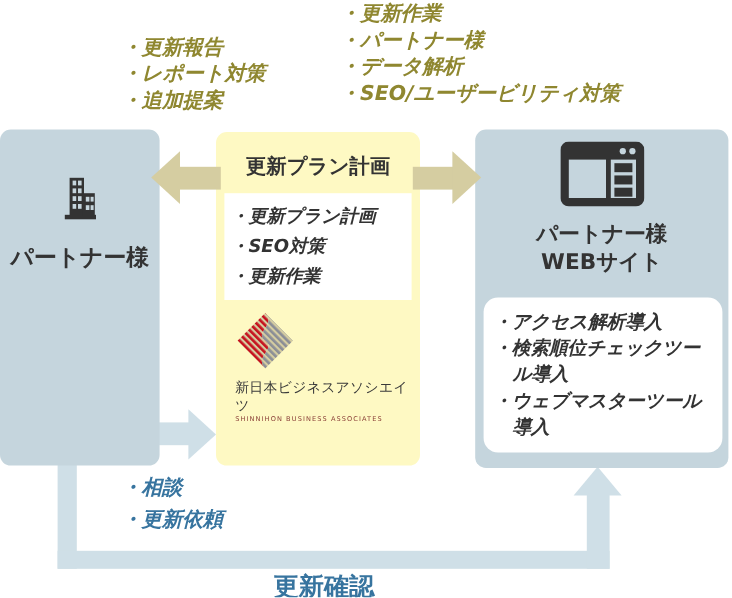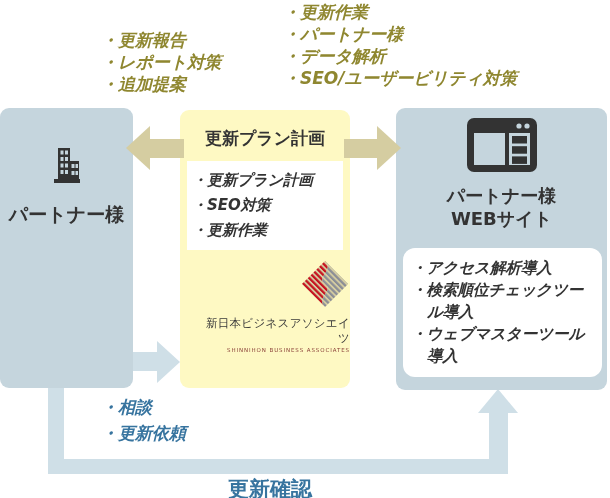--- a/index.html
+++ b/index.html
@@ -32,21 +32,21 @@
   #website-box .icon-wrap { margin-top:10px; }
   .box-label2 { margin-top:8px; font-size:18px; font-weight:bold; color:#333; line-height:23px; }
 
   .plan-title { margin-top:17px; text-align:center; font-size:17px; font-weight:bold; color:#333; }
   .white-panel { background:#ffffff; color:#333; }
   .plan-panel { margin:11px 7px 0 7px; padding:7px 5px; }
   .plan-panel li { font-size:15px; font-weight:bold; line-height:25px; white-space:nowrap; }
   .site-panel { position:absolute; left:7px; right:5px; top:140px; bottom:13px; padding:9px 6px 9px 8px; border-radius:12px; text-align:left; }
   .site-panel li { font-size:15.5px; font-weight:bold; line-height:22px; padding-left:16px; text-indent:-16px; }
 
-  .logo-wrap { margin-top:8px; text-align:right;padding-left:16px; }
+  .logo-wrap { margin-top:8px; text-align:left;padding-left:16px; }
   .logo-name { font-size:11.5px; color:#3a3a3a; letter-spacing:0.3px; margin-top:2px; }
   .logo-en { font-size:5.5px; color:#8a4038; letter-spacing:0.9px; margin-top:1px; }
 
   
   .shaft, .head { position:absolute; }
   .khaki { background:#d5cda1; z-index:3; }
   .lblue { background:#cfdfe7; z-index:1; }
   #arrow-left-shaft  { left:148px; top:139px; width:36px; height:19px; }
   #arrow-left-head   { left:126px; top:126px; width:0; height:0; background:none; z-index:3;
                        border-top:22px solid transparent; border-bottom:22px solid transparent; border-right:24px solid #d5cda1; }

